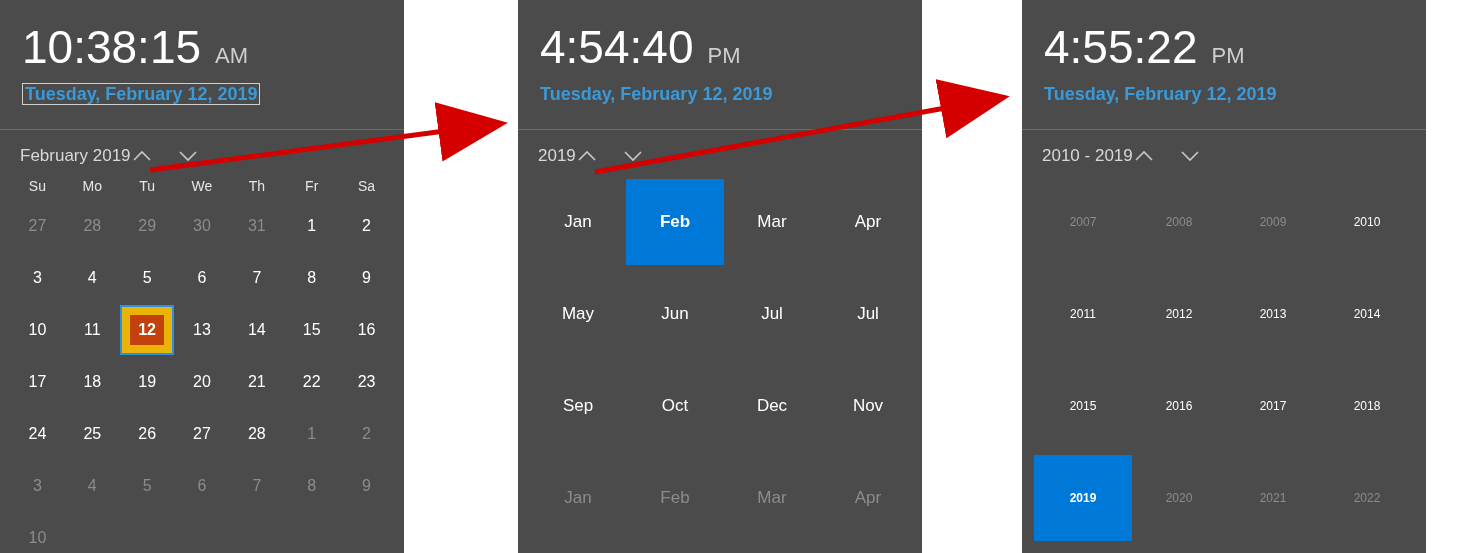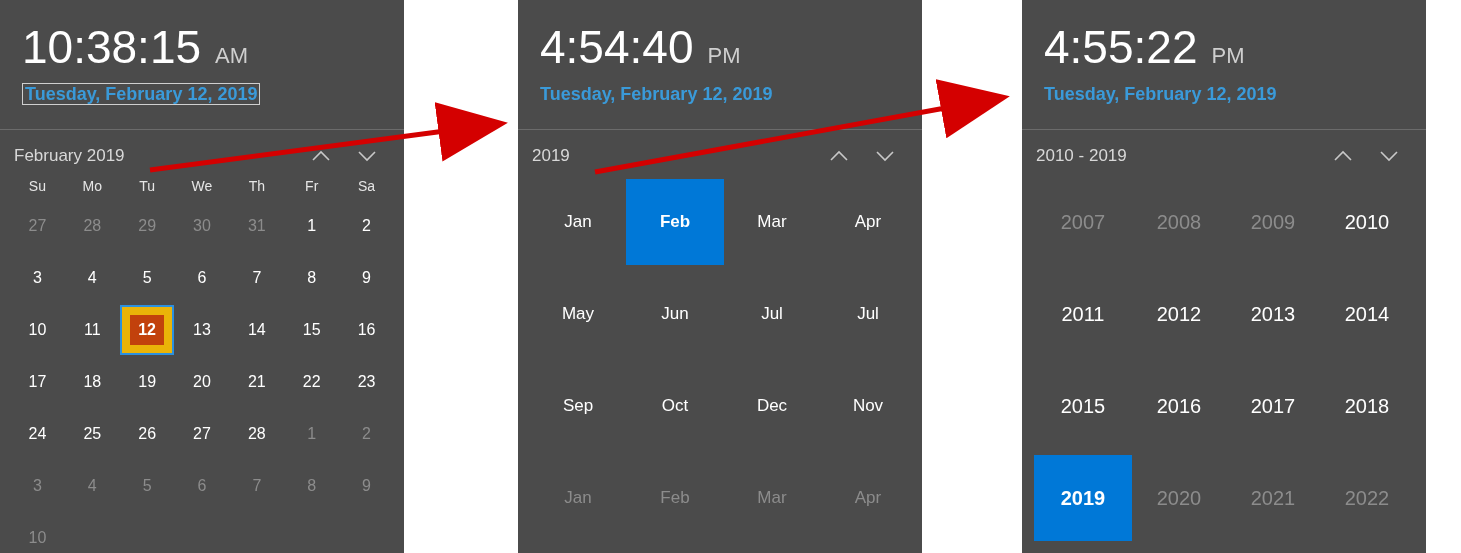--- a/index.html
+++ b/index.html
@@ -30,22 +30,22 @@
   .time { font-size: 46px; font-weight: 300; color: #fff; letter-spacing: 0; }
   .ampm { font-size: 22px; font-weight: 400; color: #cfcfcf; }
   .date-line { margin-top: 10px; display: inline-block; }
   .date-link { font-size: 18px; color: #3a9ad9; font-weight: bold; }
   .date-link.boxed { border: 1px solid #cfcfcf; padding: 0 2px; }
   .divider { border: none; border-top: 1px solid #6b6b6b; margin: 12px 0 0 0; }
 
   .header-row {
     display: flex;
     align-items: center;
-    justify-content: space-between;
-    padding: 16px 14px 6px 14px;
+    justify-content: flex-start;
+    padding: 16px 14px 6px 20px;
   }
   .header-label { font-size: 17px; color: #d8d8d8; }
   .nav-arrows { display: flex; gap: 24px; padding-right: 12px; }
   .chevron { stroke: #c8c8c8; stroke-width: 1.6; fill: none; }
 
   
   .week-header {
     display: grid;
     grid-template-columns: repeat(7, 1fr);
     padding: 6px 10px 4px 10px;
@@ -100,21 +100,21 @@
   .year-grid {
     display: grid;
     grid-template-columns: repeat(4, 1fr);
     grid-auto-rows: 92px;
     padding: 4px 12px 0 12px;
   }
   .yr {
     display: flex;
     align-items: center;
     justify-content: center;
-    font-size: 20px;
+    font-size: 12px;
     color: #ffffff;
   }
   .yr.muted { color: #8c8c8c; }
   .yr.selected .yr-inner {
     width: 98px; height: 86px;
     background: #0078d7;
     display: flex; align-items: center; justify-content: center;
     font-weight: 600;
   }
 

